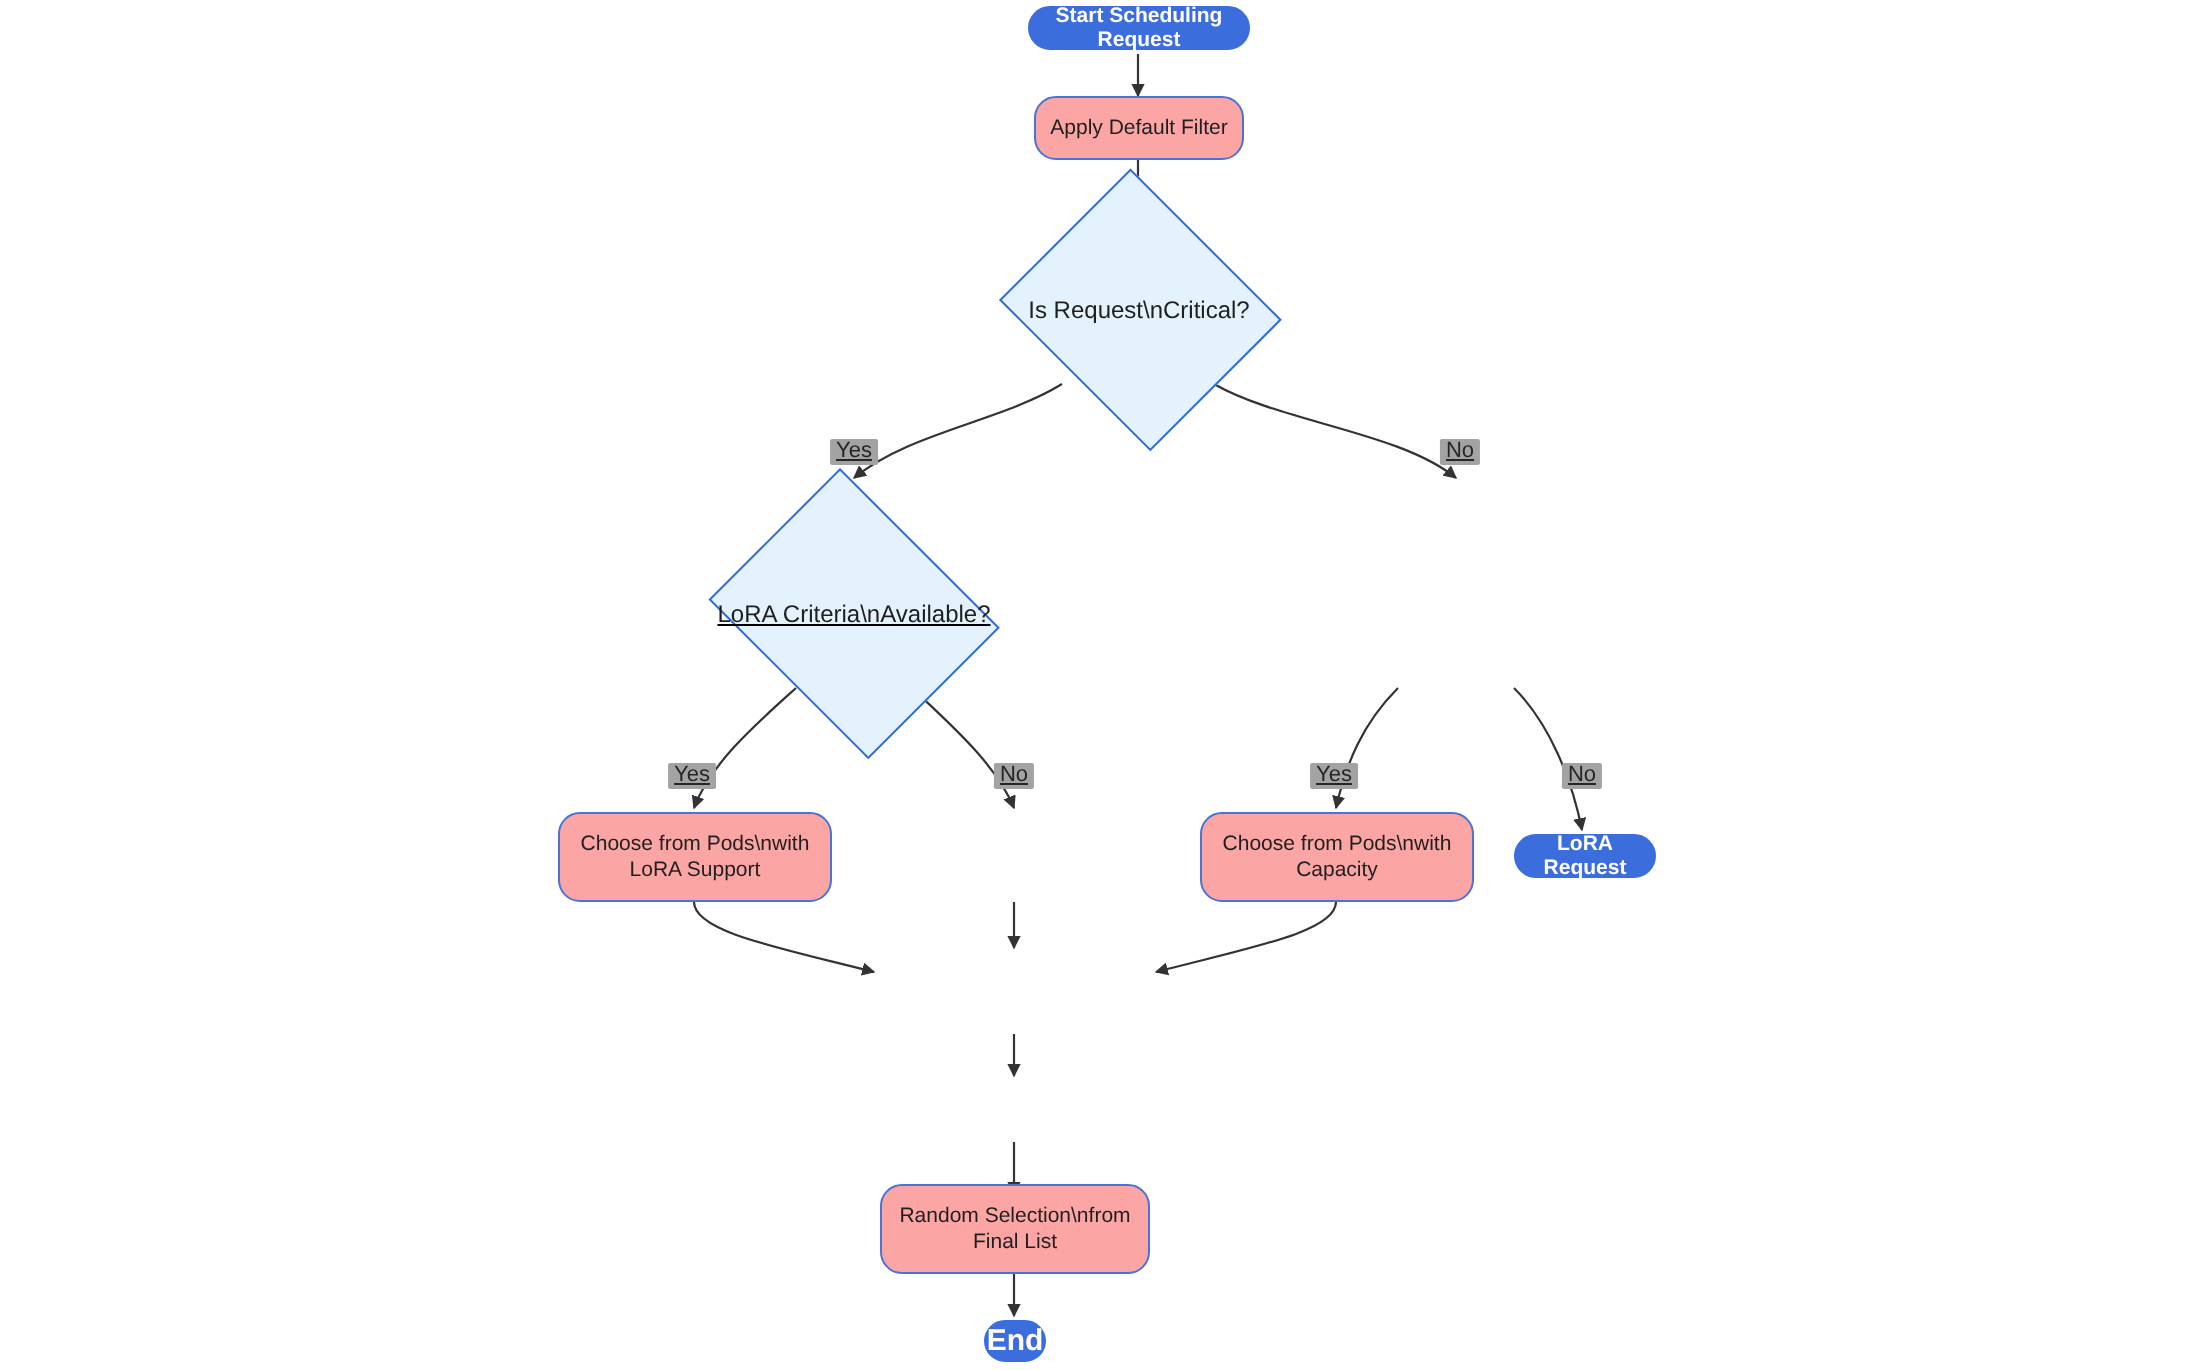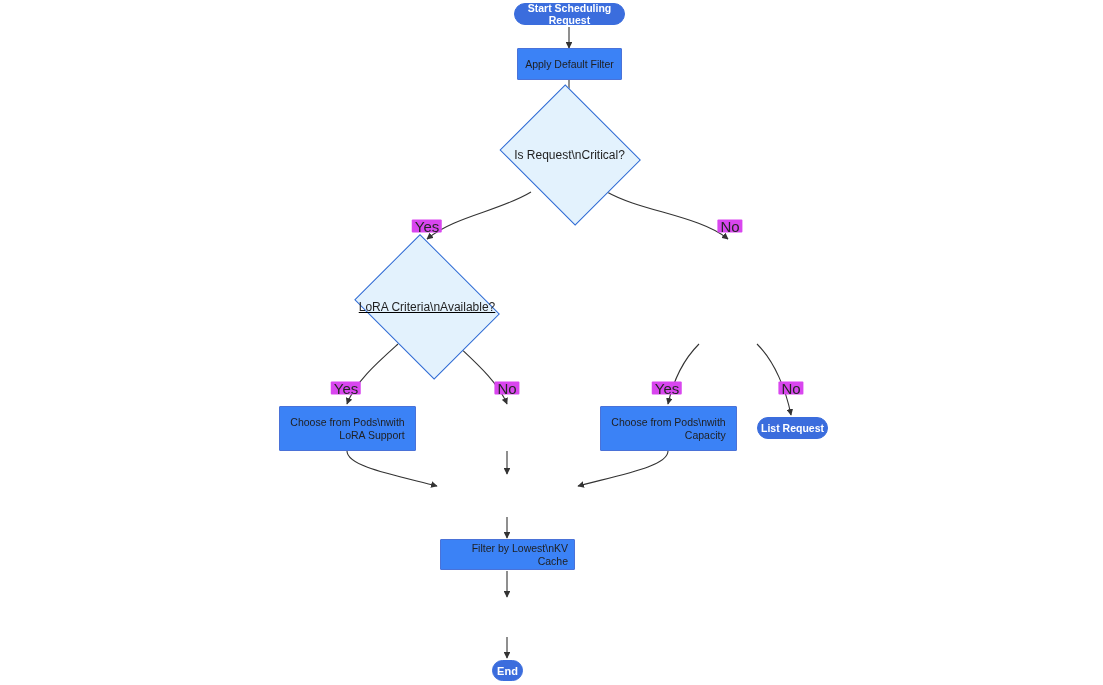--- a/index.html
+++ b/index.html
@@ -32,27 +32,26 @@
   .node {
     position: absolute;
     box-sizing: border-box;
     display: flex;
     align-items: center;
     justify-content: center;
     text-align: center;
   }
   
   .node-rect {
-    background: #3b82f6;
+    background: #fca5a5;
     border: 1.3px solid #4a72d8;
     color: #1f1f1f;
     font-size: 10.5px;
     line-height: 13px;
-    border-radius: 1px;
-    text-align: right;
+    border-radius: 11px;
   }
   .node-rect .node-label {
     display: block;
     padding: 0 6px;
     white-space: pre-line;
   }
   
   .node-diamond {
     background: transparent;
     border: none;
@@ -78,33 +77,34 @@
   
   .node-pill {
     background: #3b6ddd;
     border: 1px solid #3b6ddd;
     color: #ffffff;
     font-size: 10.5px;
     font-weight: bold;
     border-radius: 999px;
   }
   .node-pill.small {
+    font-size: 15px;
+  }
+  
+  .edge-label {
+    position: absolute;
+    background: #a3a3a3;
+    color: #262626;
     font-size: 11px;
-  }
-  
-  .edge-label {
-    position: absolute;
-    background: #d946ef;
-    color: #262626;
-    font-size: 15px;
     line-height: 11px;
     padding: 1px 3px;
     border-radius: 1px;
     white-space: nowrap;
     transform: translate(-50%, -50%);
+    text-decoration: underline;
   }
 </style>
 </head>
 <body>
 
 <div id="flow-canvas">
 
   <svg id="edge-layer" viewBox="0 0 1103 685" width="1103" height="685">
     <defs>
       <marker id="arrow" viewBox="0 0 10 10" refX="9" refY="5" markerWidth="6" markerHeight="6" orient="auto-start-reverse">
@@ -167,28 +167,29 @@
 LoRA Support</span>
   </div>
 
 
   <div class="node node-rect" style="left:600px; top:406px; width:137px; height:45px;">
     <span class="node-label">Choose from Pods\nwith
 Capacity</span>
   </div>
 
   <div class="node node-pill" style="left:757px; top:417px; width:71px; height:22px;">
-    <span class="node-label">List Request</span>
-  </div>
-
-
-  <div class="node node-rect" style="left:440px; top:539px; width:135px; height:31px;">
-    <span class="node-label">Filter by Lowest\nKV Cache</span>
-  </div>
-
+    <span class="node-label">LoRA Request</span>
+  </div>
+
+
+
+  <div class="node node-rect" style="left:440px; top:592px; width:135px; height:45px;">
+    <span class="node-label">Random Selection\nfrom
+Final List</span>
+  </div>
 
   <div class="node node-pill small" style="left:492px; top:660px; width:31px; height:21px;">
     <span class="node-label">End</span>
   </div>
 
   <span class="edge-label" style="left:427px; top:226px;">Yes</span>
 
   <span class="edge-label" style="left:730px; top:226px;">No</span>
 
   <span class="edge-label" style="left:346px; top:388px;">Yes</span>

